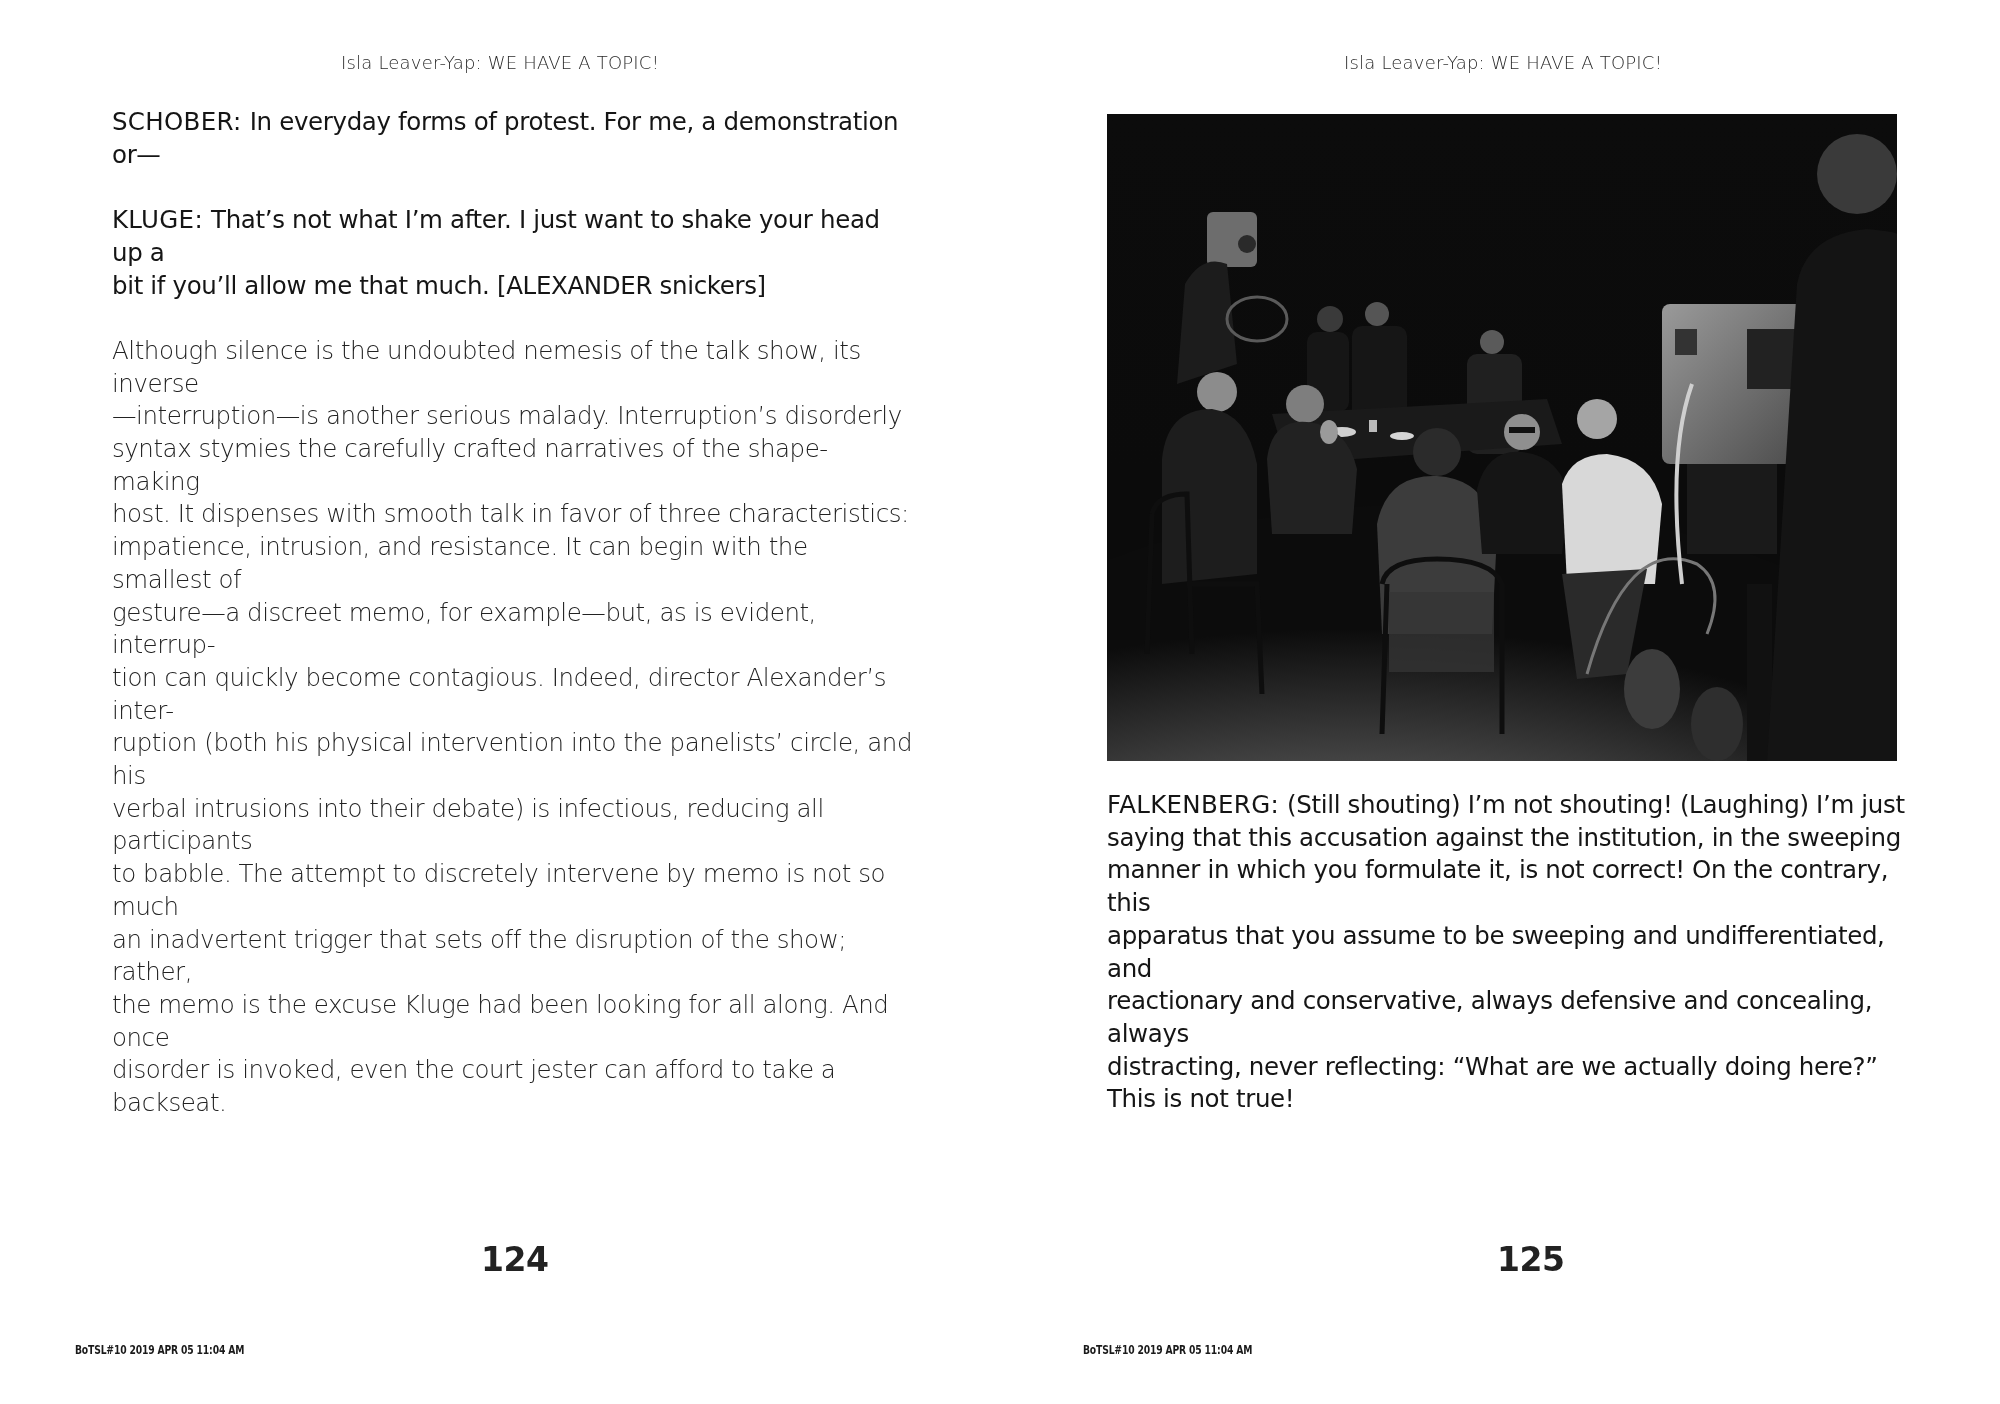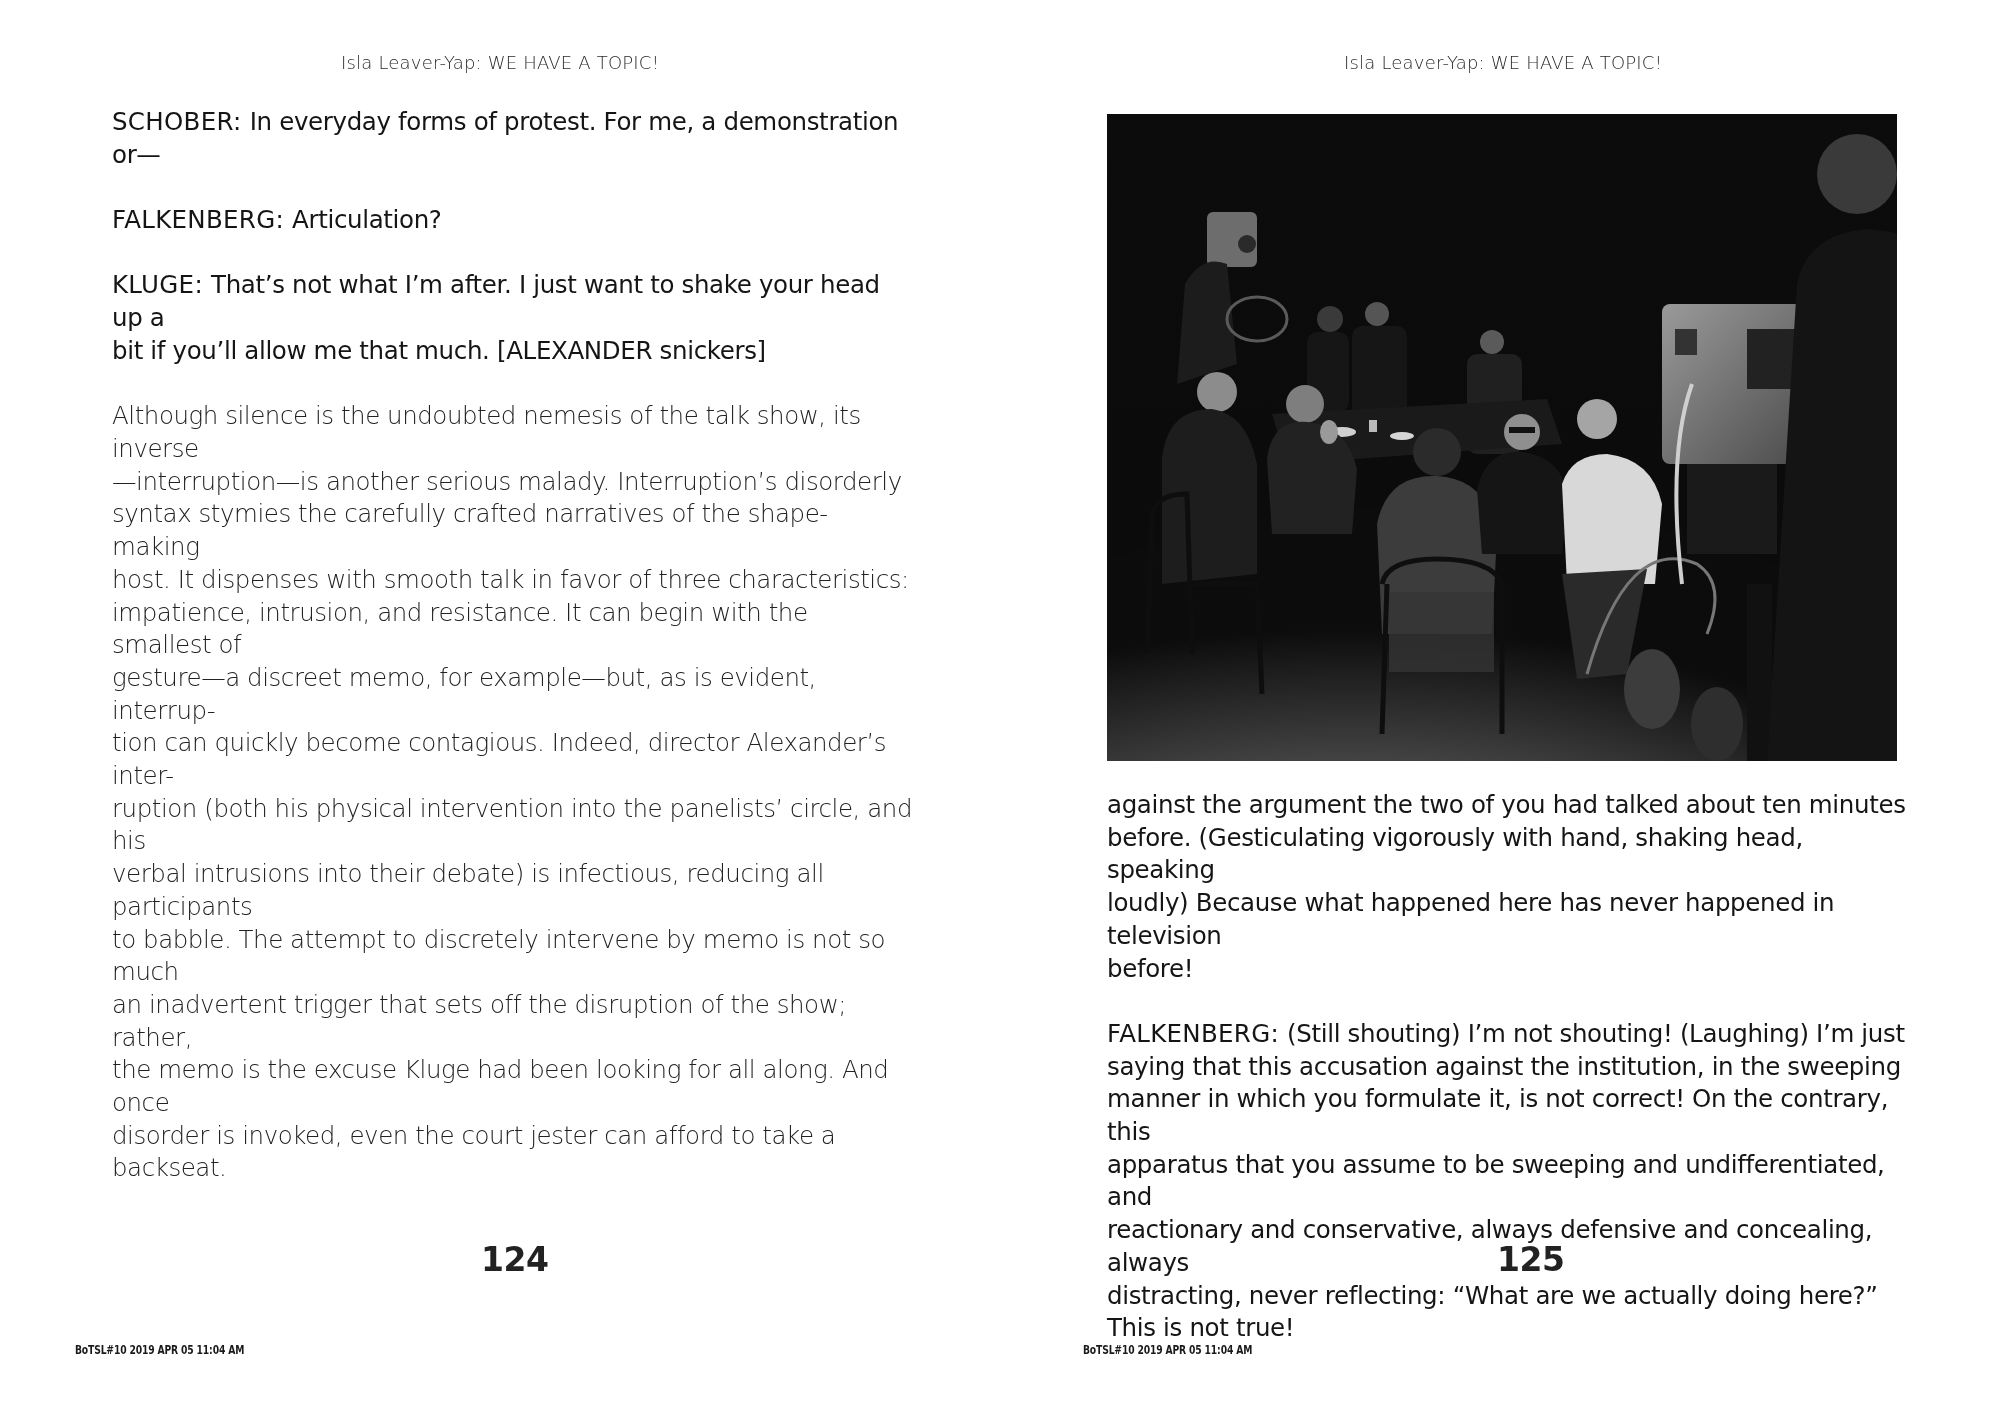--- a/index.html
+++ b/index.html
@@ -108,21 +108,20 @@
 </style>
 </head>
 <body>
 
 <div class="page page-left">
   <div class="running-head">Isla Leaver-Yap: WE HAVE A TOPIC!</div>
 
   <div class="column">
     <p class="para dialogue"><span class="speaker">SCHOBER: </span><span>In everyday forms of protest. For me, a demonstration
 or—</span></p>
-    <p class="para dialogue"><span class="speaker">FALKENBERG: </span><span>Articulation?</span></p>
     <p class="para dialogue"><span class="speaker">KLUGE: </span><span>That’s not what I’m after. I just want to shake your head up a
 bit if you’ll allow me that much. [ALEXANDER snickers]</span></p>
     <p class="para essay"><span>Although silence is the undoubted nemesis of the talk show, its inverse
 —interruption—is another serious malady. Interruption’s disorderly
 syntax stymies the carefully crafted narratives of the shape-making
 host. It dispenses with smooth talk in favor of three characteristics:
 impatience, intrusion, and resistance. It can begin with the smallest of
 gesture—a discreet memo, for example—but, as is evident, interrup-
 tion can quickly become contagious. Indeed, director Alexander’s inter-
 ruption (both his physical intervention into the panelists’ circle, and his
@@ -229,24 +228,20 @@
       </g>
 
       <g>
         <circle cx="750" cy="60" r="40" fill="#3a3a3a"></circle>
         <path d="M690 170 Q700 120 760 115 Q790 118 790 120 L790 647 L660 647 Z" fill="#141414"></path>
       </g>
     </svg>
   </div>
 
   <div class="column">
-    <p class="para dialogue"><span>against the argument the two of you had talked about ten minutes
-before. (Gesticulating vigorously with hand, shaking head, speaking
-loudly) Because what happened here has never happened in television
-before!</span></p>
     <p class="para dialogue"><span class="speaker">FALKENBERG: </span><span>(Still shouting) I’m not shouting! (Laughing) I’m just
 saying that this accusation against the institution, in the sweeping
 manner in which you formulate it, is not correct! On the contrary, this
 apparatus that you assume to be sweeping and undifferentiated, and
 reactionary and conservative, always defensive and concealing, always
 distracting, never reflecting: “What are we actually doing here?”
 This is not true!</span></p>
 
   </div>
 

